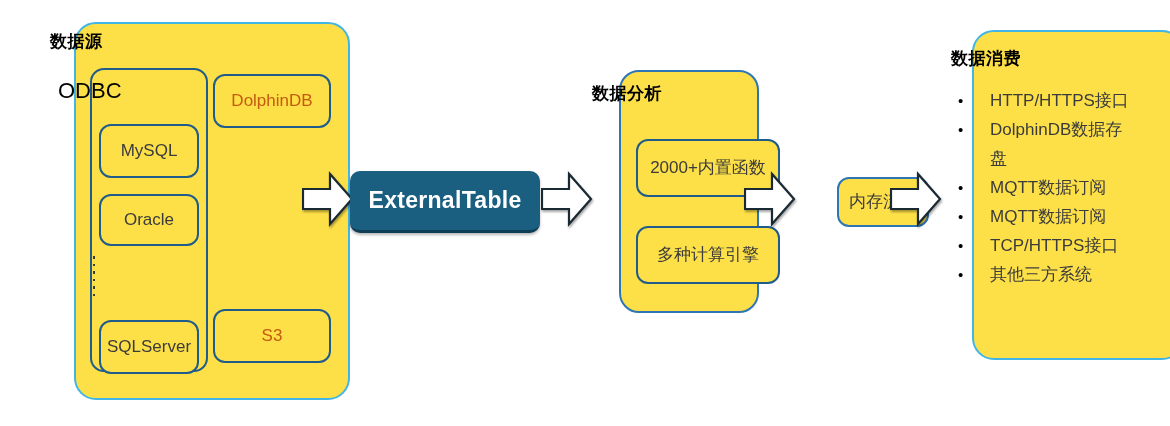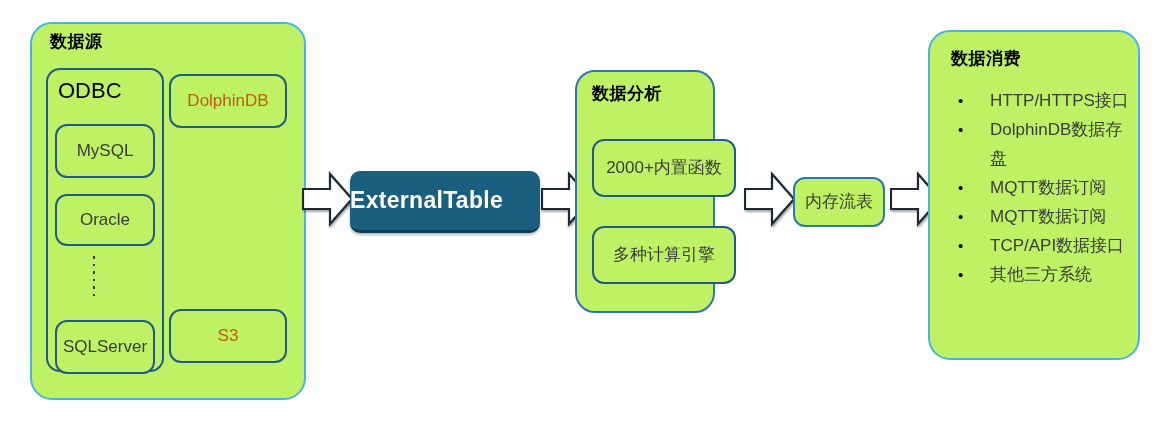--- a/index.html
+++ b/index.html
@@ -16,21 +16,22 @@
     width: 1170px;
     height: 426px;
     background: #ffffff;
     overflow: hidden;
   }
 
   
   .panel {
     position: absolute;
     box-sizing: border-box;
-    background: #bef264;
+    background: #fde047;
+    margin-left: 44px;
   }
 
   
   .panel-outer {
     border: 2px solid #41B6E6;
     border-radius: 22px;
   }
 
   
   .panel-mid {
@@ -97,20 +98,21 @@
   
   .panel-accent {
     position: absolute;
     box-sizing: border-box;
     background: #1A5E80;
     border-radius: 10px;
     border-bottom: 3px solid #0e3d55;
     box-shadow: 0 2px 3px rgba(0,0,0,0.28);
     display: flex;
     align-items: center;
+    justify-content: center;
   }
   .panel-accent span {
     color: #ffffff;
     font-weight: bold;
     font-size: 23px;
     letter-spacing: 0.3px;
   }
 
   
   .arrow {
@@ -228,17 +230,17 @@
   </div>
 
   <div class="panel panel-outer" style="left:928px; top:30px; width:212px; height:330px;"></div>
   <div class="title" style="left:951px; top:47px;">数据消费</div>
 
   <ul class="bullets" style="left:948px; top:86px; width:190px;">
     <li>HTTP/HTTPS接口</li>
     <li>DolphinDB数据存盘</li>
     <li>MQTT数据订阅</li>
     <li>MQTT数据订阅</li>
-    <li>TCP/API数据接口</li>
+    <li>TCP/HTTPS接口</li>
     <li>其他三方系统</li>
   </ul>
 
 </div>
 
 </body></html>

